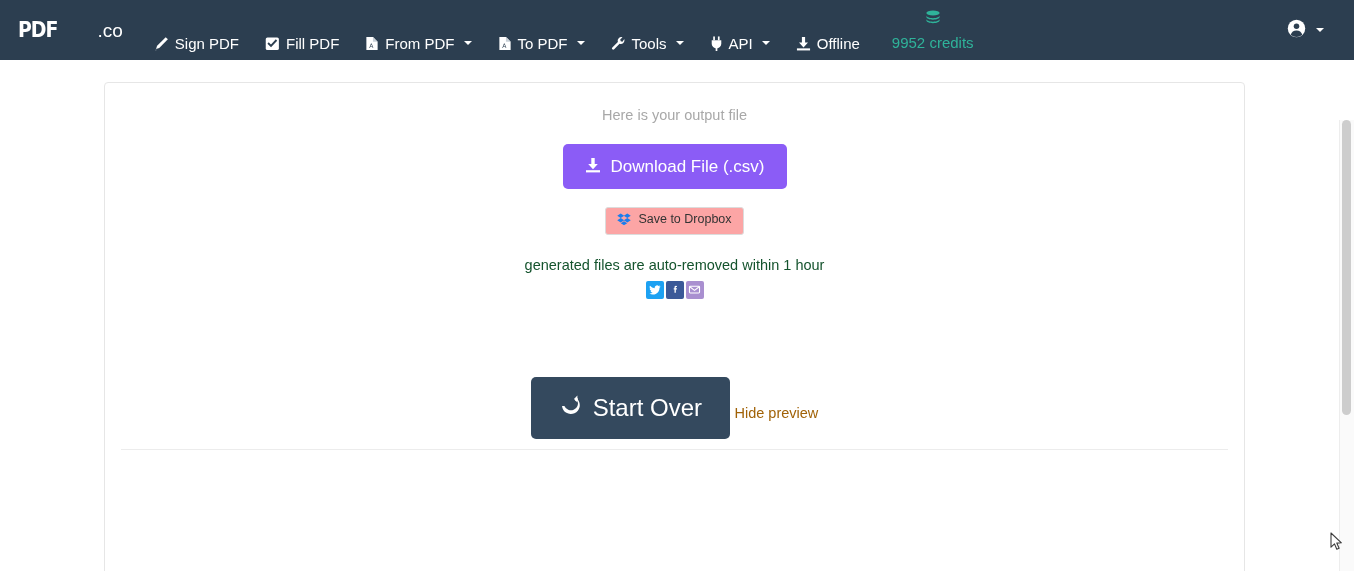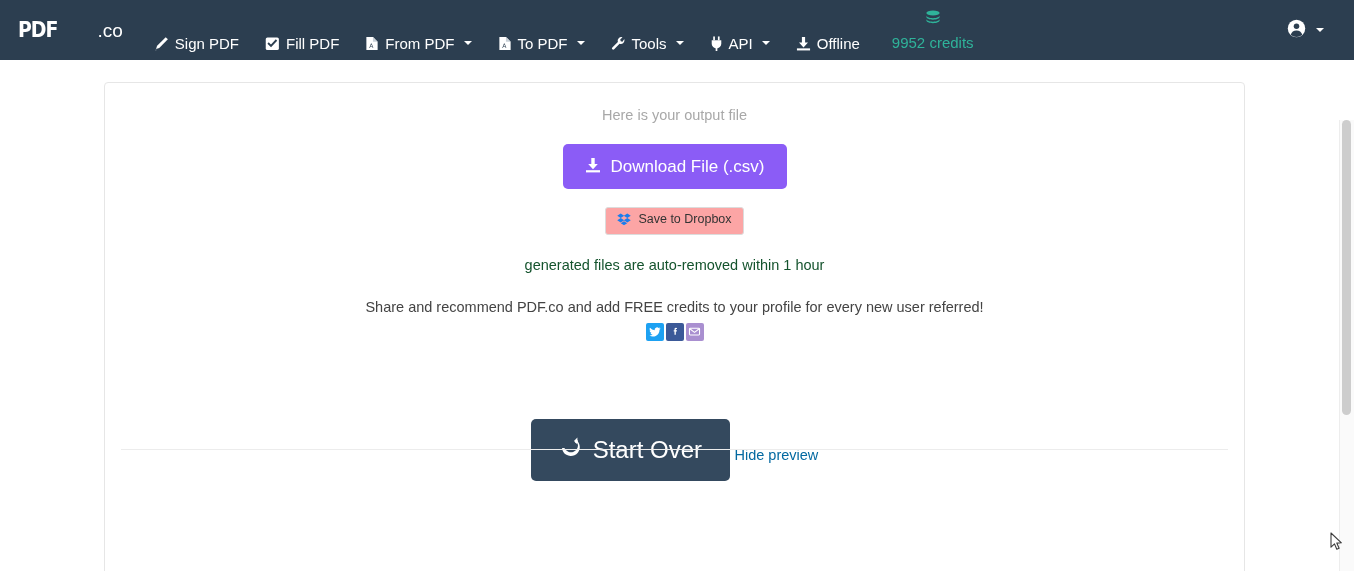--- a/index.html
+++ b/index.html
@@ -197,21 +197,21 @@
     cursor: pointer;
     line-height: 1;
   }
 
   .preview-label {
     color: #a8a8a8;
     font-size: 14.5px;
     margin-top: 22px;
   }
   .preview-toggle {
-    color: #0369a1;
+    color: #a16207;
     font-size: 14.5px;
     margin-top: 13px;
     cursor: pointer;
     text-decoration: none;
     display: inline-block;
   }
 
   
   .scrollbar-track {
     position: absolute;
@@ -383,21 +383,20 @@
                 <path d="M11.8 5.7l-4 2.6 4 2.6 4-2.6z"></path>
                 <path d="M4.3 11.8 8 14.2l3.7-2.4L8 9.5z"></path>
               </svg>
           </span>
           <span>Save to Dropbox</span>
         </button>
       </div>
 
       <div class="autoremove">generated files are auto-removed within 1 hour</div>
 
-      <div class="share-text">Share and recommend PDF.co and add FREE credits to your profile for every new user referred!</div>
 
       <div class="share-icons">
         <span class="share-ico sh-tw">
           <svg width="12" height="12" viewBox="0 0 16 16" fill="#ffffff">
               <path d="M15.3 3.3c-.55.25-1.15.41-1.77.49a3.1 3.1 0 0 0 1.36-1.71c-.6.35-1.26.61-1.96.75a3.08 3.08 0 0 0-5.25 2.81A8.74 8.74 0 0 1 1.33 2.4a3.08 3.08 0 0 0 .95 4.11 3.05 3.05 0 0 1-1.39-.39v.04c0 1.49 1.06 2.74 2.47 3.02a3.1 3.1 0 0 1-1.39.05 3.08 3.08 0 0 0 2.88 2.14A6.19 6.19 0 0 1 .5 12.64a8.72 8.72 0 0 0 4.72 1.38c5.67 0 8.77-4.69 8.77-8.76l-.01-.4c.6-.43 1.12-.97 1.53-1.58z"></path>
             </svg>
         </span>
         <span class="share-ico sh-fb">
           <svg width="12" height="12" viewBox="0 0 16 16" fill="#ffffff">
               <path d="M10.6 5.6H9.1v-1c0-.42.28-.52.48-.52h1V2.5L9.2 2.49c-1.53 0-1.88 1.14-1.88 1.87v1.24H6.3v1.6h1.02v4.5h1.78v-4.5h1.33z"></path>

